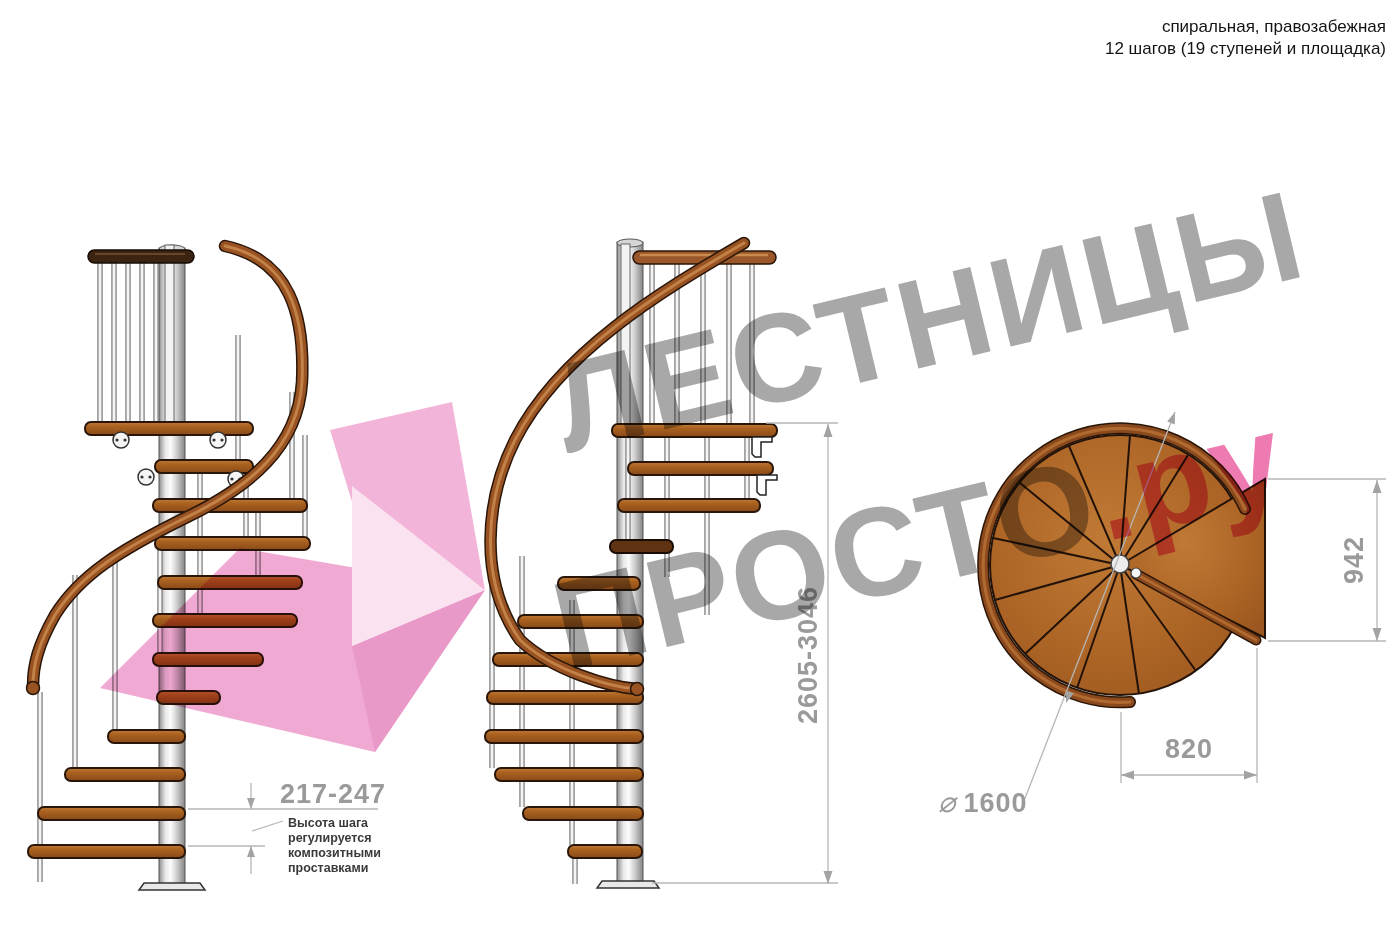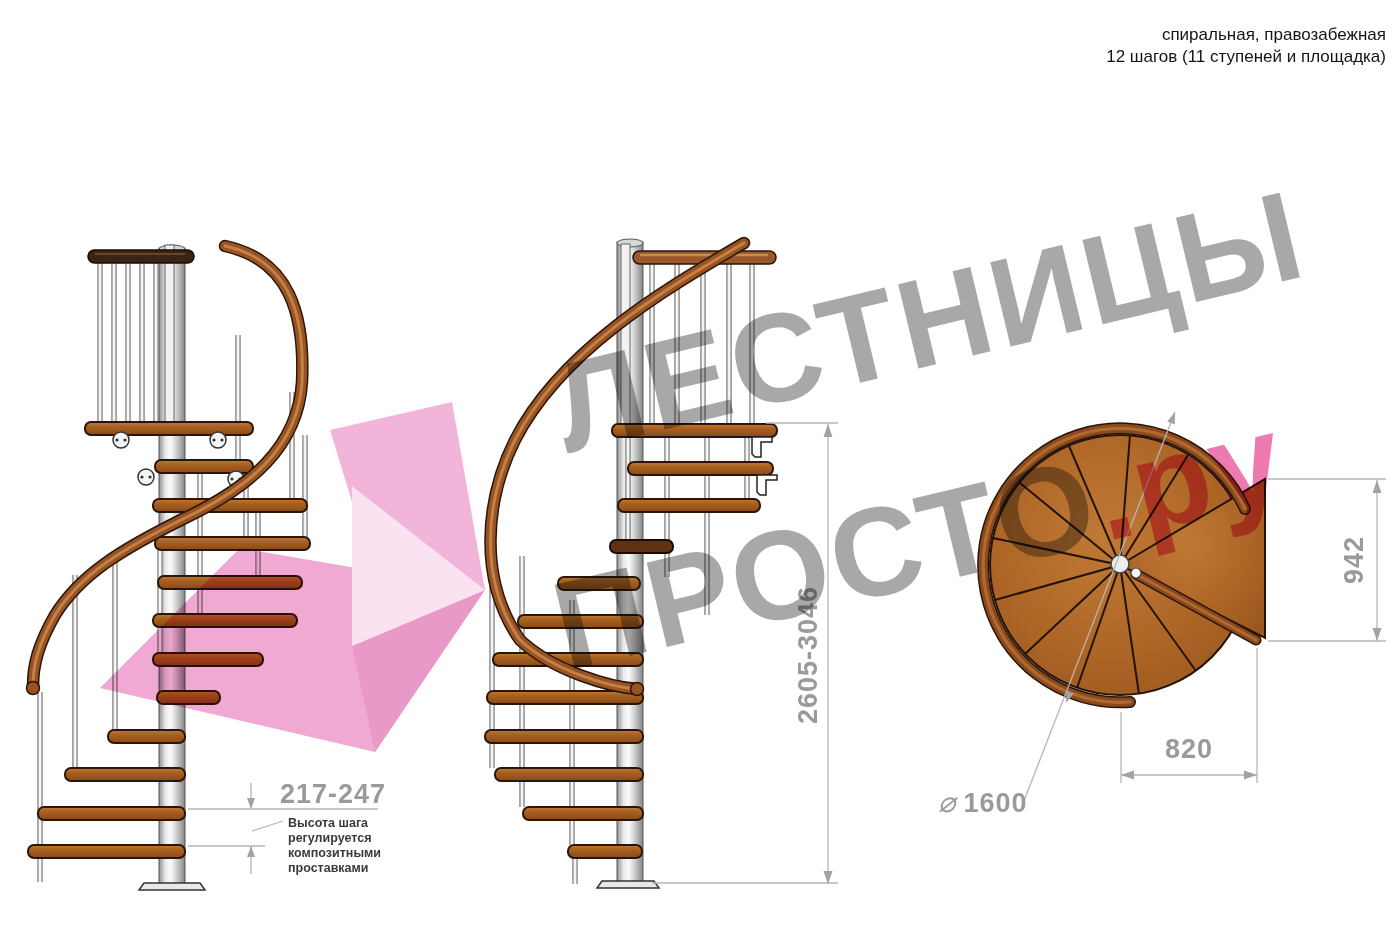--- a/index.html
+++ b/index.html
@@ -1,20 +1,20 @@
 <!DOCTYPE html>
 <html style="--watermark-gray: #a8a8a8; --watermark-pink: #ee7ab2; --logo-pink: #f2a9d3; --wood: #a9611f; --wood-dark: #5f3312; --rail-wood: #995322; --metal-light: #f2f2f2; --dim-line: #b6b6b6; --dim-text: #9a9a9a; --note-text: #3a3a3a;"><head>
 <meta charset="utf-8">
 <style>
   html,body{margin:0;padding:0;background:#fff;}
   .page{position:relative;width:1400px;height:951px;background:#fff;overflow:hidden;
         font-family:"Liberation Sans",sans-serif;}
   #drawing{position:absolute;left:0;top:0;}
   
-  .hdr{position:absolute;top:24px;right:14px;text-align:right;font-size:17px;line-height:22px;
+  .hdr{position:absolute;top:16px;right:14px;text-align:right;font-size:17px;line-height:22px;
        color:#141414;}
   
   .wm{position:absolute;font-weight:bold;font-size:126px;letter-spacing:4px;line-height:1;
       color:var(--watermark-gray,#a8a8a8);white-space:nowrap;transform:rotate(-13.5deg);
       transform-origin:0 0;mix-blend-mode:multiply;pointer-events:none;}
   #wm1{left:542px;top:350px;}
   #wm2{left:542px;top:568px;}
   .wm .pink{color:var(--watermark-pink,#ee7ab2);}
   
   #logo{position:absolute;left:0;top:0;mix-blend-mode:multiply;opacity:.92;pointer-events:none;}
@@ -215,16 +215,16 @@
 
   <div class="wm" id="wm1">
     <span>ЛЕСТНИЦЫ</span>
   </div>
   <div class="wm" id="wm2">
     <span>ПРОСТО</span><span class="pink">.ру</span>
   </div>
 
   <div class="hdr">
     <div>спиральная, правозабежная</div>
-    <div>12 шагов (11 ступеней и площадка)</div>
+    <div>12 шагов (19 ступеней и площадка)</div>
   </div>
 
 </div>
 
 </body></html>

